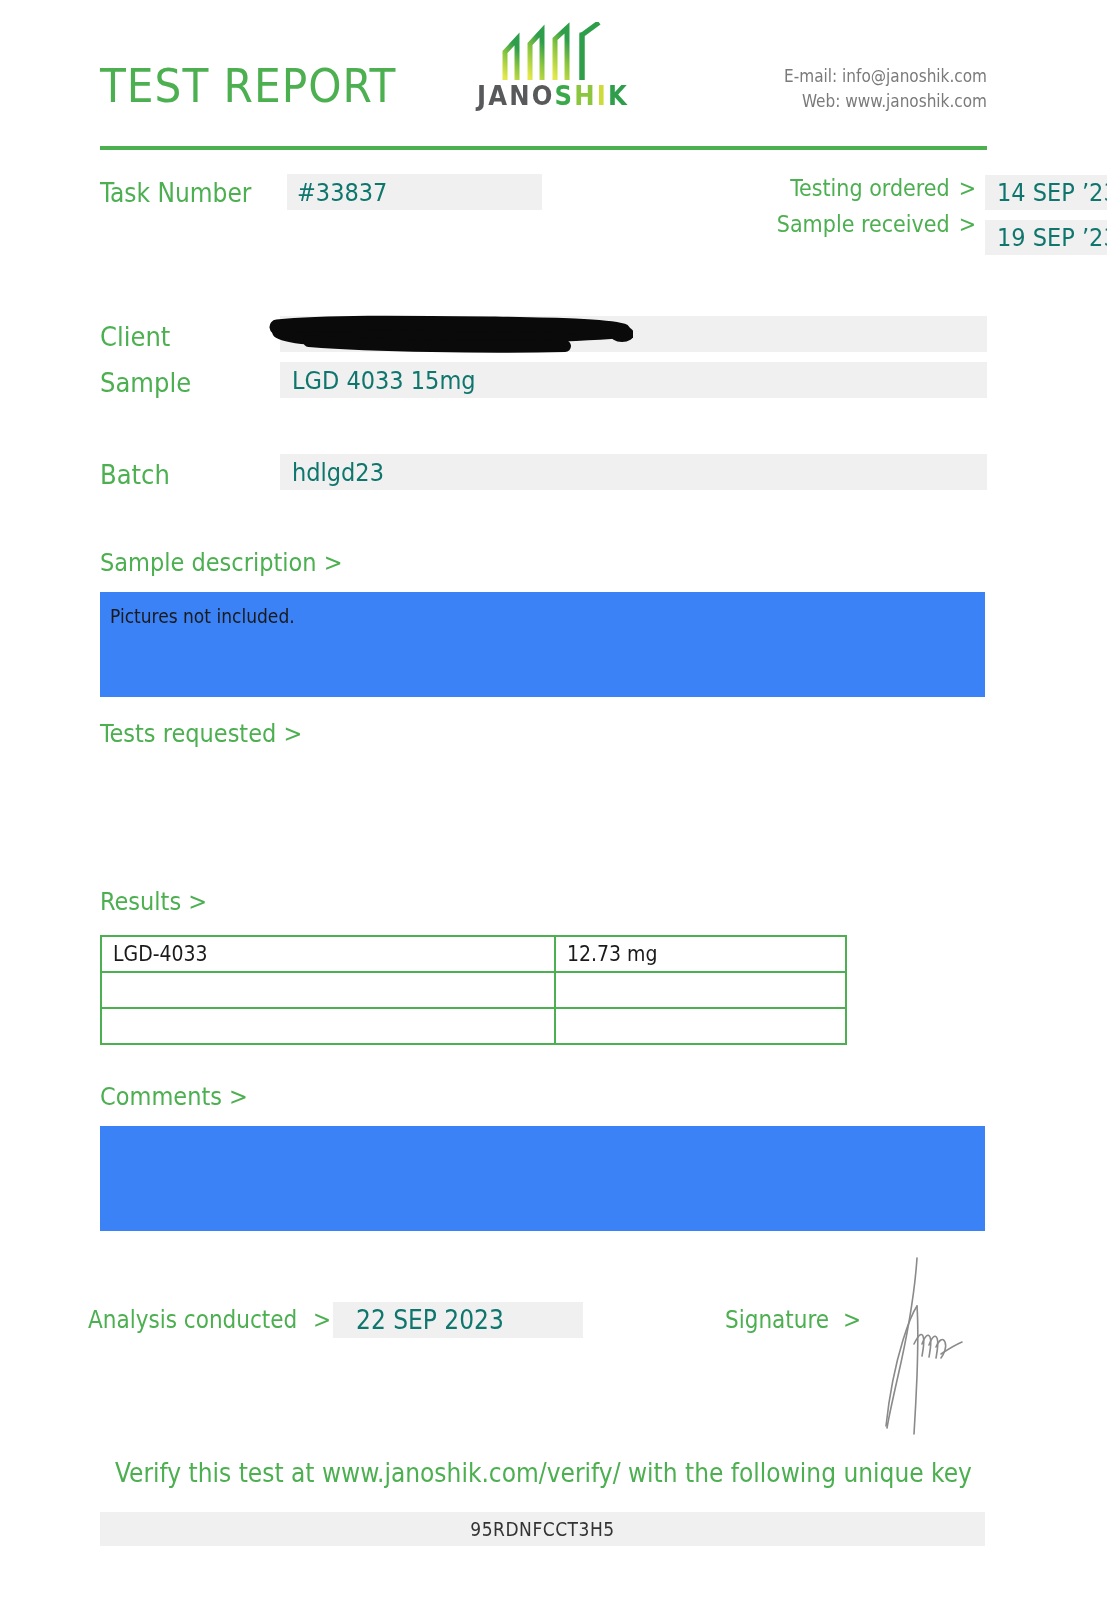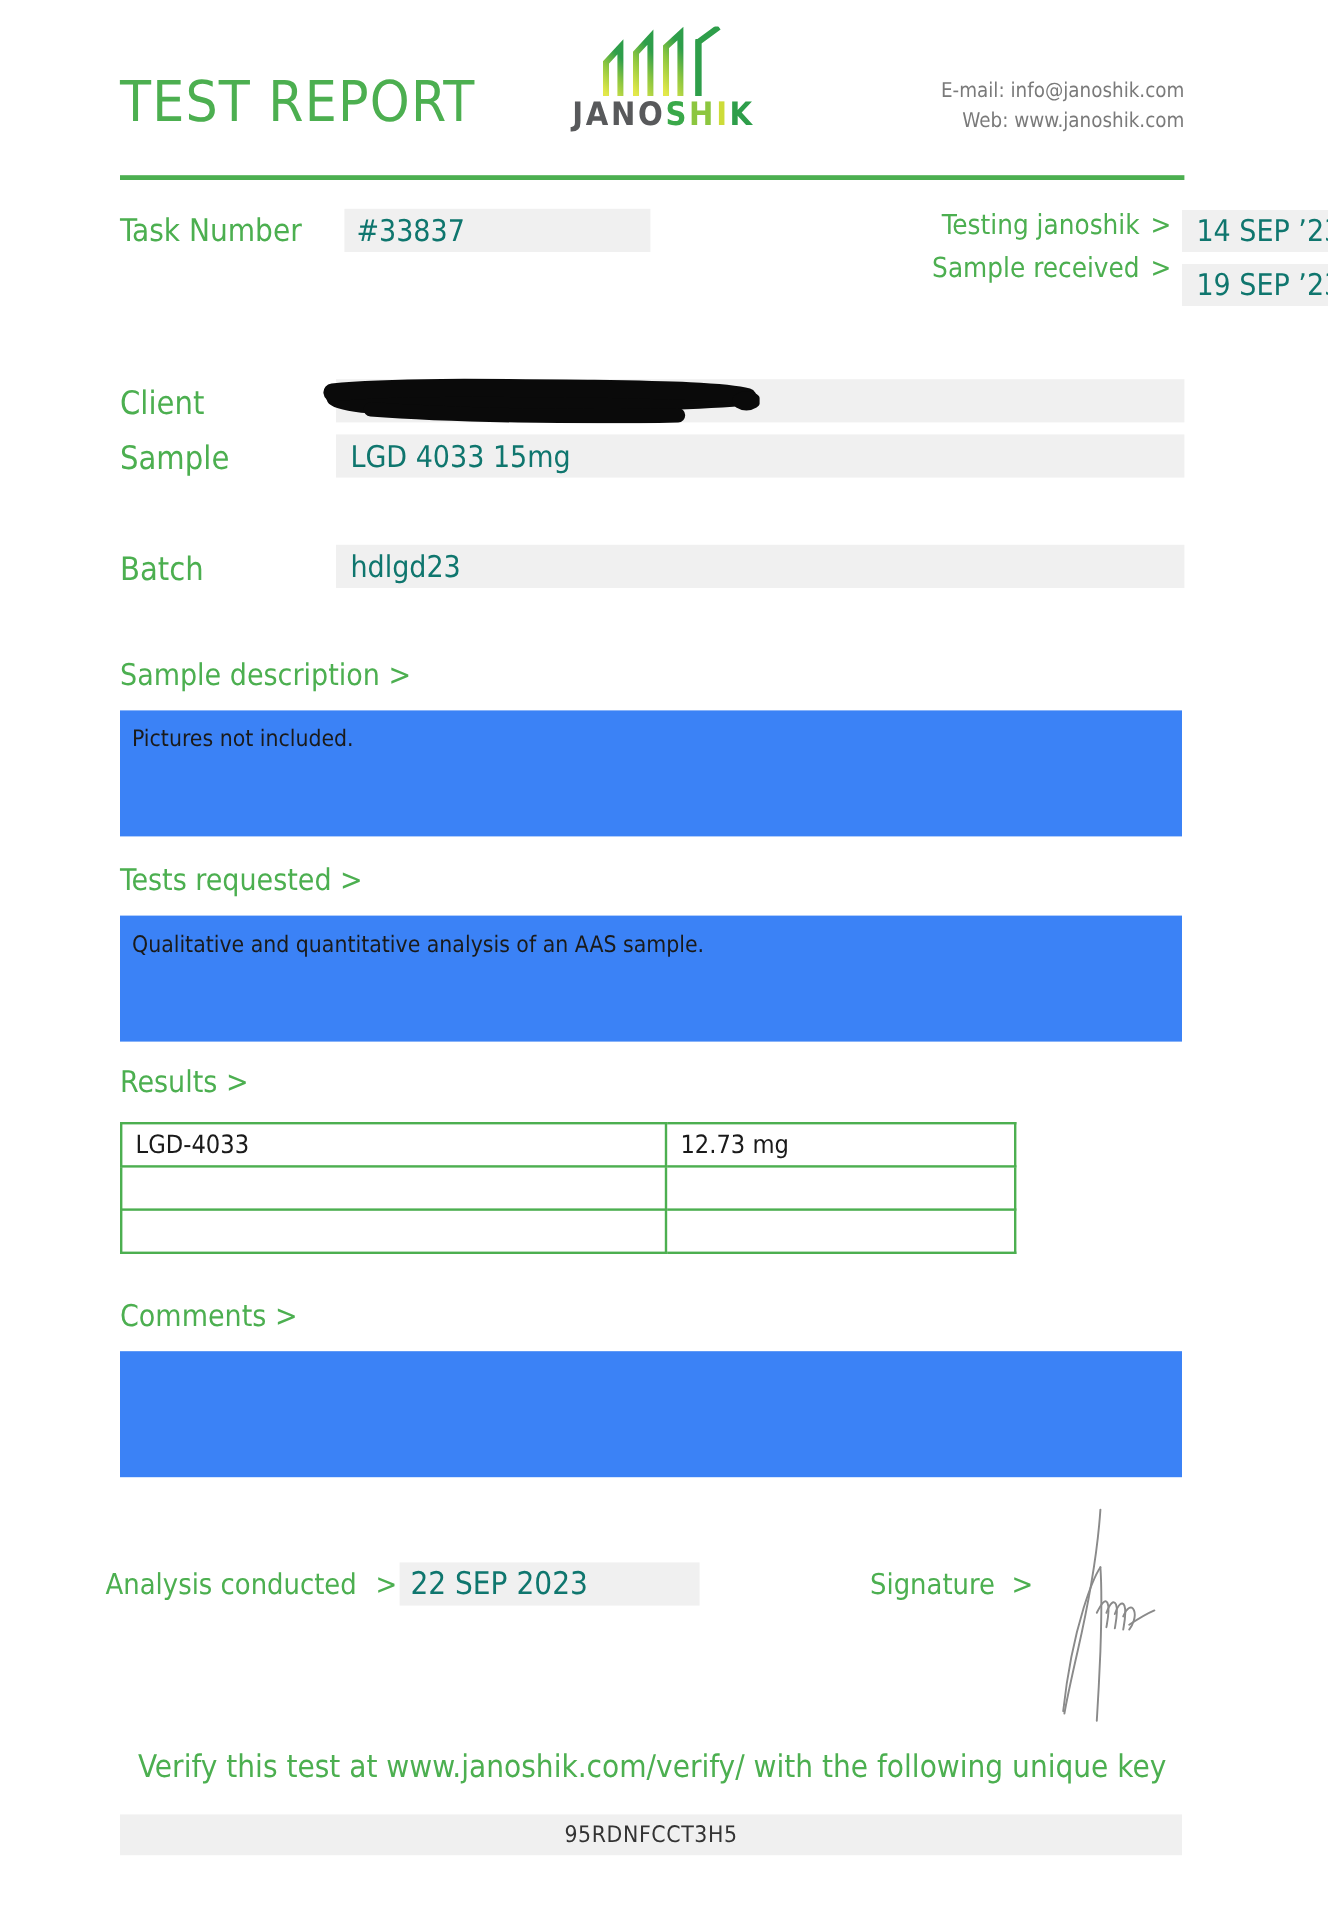--- a/index.html
+++ b/index.html
@@ -202,21 +202,21 @@
   }
   .analysis-gt {
     position: absolute;
     left: 313px; top: 1306px;
     color: #4CAF50; font-size: 24px;
   }
   .analysis-box {
     position: absolute;
     left: 333px; top: 1302px;
     width: 250px; height: 36px;
-    padding-left: 9px;
+    padding-left: 23px;
   }
   .analysis-box .fieldval { font-size: 26px; }
 
   .sig-label {
     position: absolute;
     left: 725px; top: 1306px;
     font-size: 24px;
   }
   .sig-gt {
     position: absolute;
@@ -291,21 +291,21 @@
 
   <div class="rule"></div>
 
   <div class="task-label label-green">Task Number</div>
   <div class="task-box fieldbox">
     <span class="fieldval">#33837</span>
   </div>
 
   <div class="dates">
     <div class="date-row">
-      <span class="date-label label-green">Testing janoshik</span>
+      <span class="date-label label-green">Testing ordered</span>
       <span class="date-gt">&gt;</span>
       <div class="date-box fieldbox d1">
         <span class="fieldval">14 SEP ’23</span>
       </div>
     </div>
     <div class="date-row">
       <span class="date-label label-green">Sample received</span>
       <span class="date-gt">&gt;</span>
       <div class="date-box fieldbox d2">
         <span class="fieldval">19 SEP ’23</span>
@@ -343,23 +343,20 @@
       <span class="fieldval">hdlgd23</span>
     </div>
   </div>
 
   <div class="section-title t-sampledesc">Sample description &gt;</div>
   <div class="section-box b-sampledesc">
     <div class="body-text">Pictures not included.</div>
   </div>
 
   <div class="section-title t-tests">Tests requested &gt;</div>
-  <div class="section-box b-tests">
-    <div class="body-text">Qualitative and quantitative analysis of an AAS sample.</div>
-  </div>
 
   <div class="section-title t-results">Results &gt;</div>
   <table class="results-table">
     <tbody>
       <tr>
         <td class="c1">LGD-4033</td>
         <td>12.73 mg</td>
       </tr>
       <tr>
         <td class="c1"></td>

